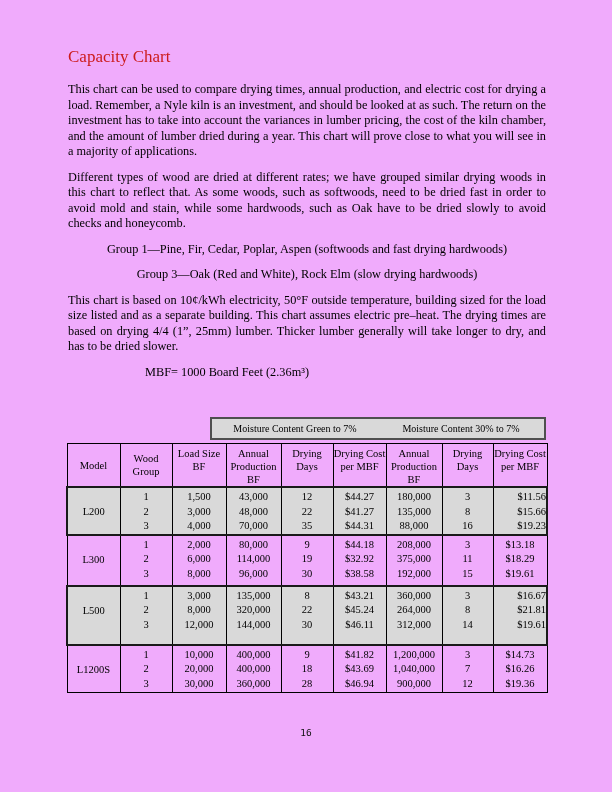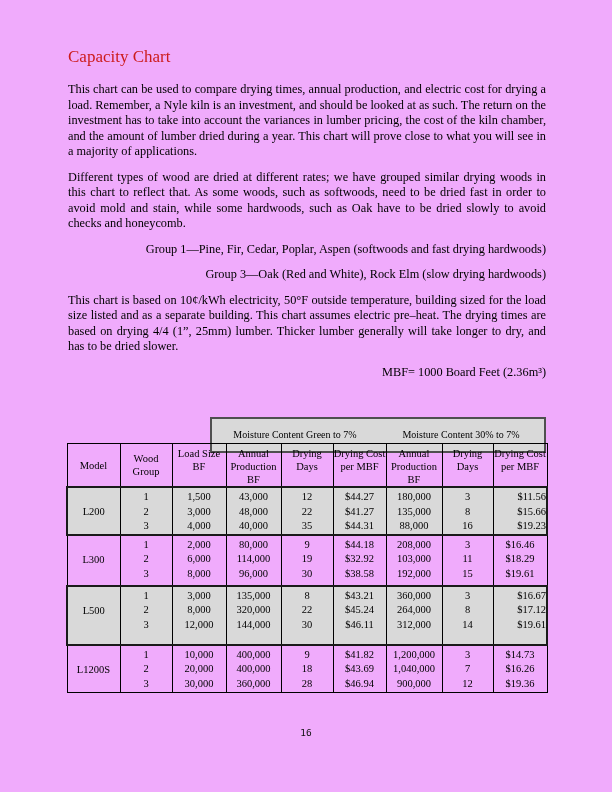--- a/index.html
+++ b/index.html
@@ -29,31 +29,31 @@
     margin: 0;
     line-height: 22px;
   }
   .text-block p {
     font-size: 12.3px;
     line-height: 15.5px;
     margin: 10px 0 0 0;
     text-align: justify;
   }
   .text-block p.first-para { margin-top: 14px; }
-  .text-block p.group-line { text-align: right; }
+  .text-block p.group-line { text-align: center; }
   .text-block p.mbf {
-    text-align: right;
+    text-align: left;
     padding-left: 77px;
   }
   .moisture-box {
     position: absolute;
     left: 210px;
     top: 417px;
     width: 336px;
-    height: 36px;
+    height: 23px;
     box-sizing: border-box;
     background: var(--shade-color);
     border: 2px solid #4f4f4f;
     display: flex;
     align-items: center;
   }
   .moisture-box span {
     flex: 1;
     text-align: center;
     font-size: 10px;
@@ -168,21 +168,21 @@
             <div>3</div>
           </td>
           <td>
             <div>1,500</div>
             <div>3,000</div>
             <div>4,000</div>
           </td>
           <td>
             <div>43,000</div>
             <div>48,000</div>
-            <div>40,000</div>
+            <div>70,000</div>
           </td>
           <td>
             <div>12</div>
             <div>22</div>
             <div>35</div>
           </td>
           <td>
             <div>$44.27</div>
             <div>$41.27</div>
             <div>$44.31</div>
@@ -225,30 +225,30 @@
             <div>19</div>
             <div>30</div>
           </td>
           <td>
             <div>$44.18</div>
             <div>$32.92</div>
             <div>$38.58</div>
           </td>
           <td>
             <div>208,000</div>
-            <div>103,000</div>
+            <div>375,000</div>
             <div>192,000</div>
           </td>
           <td>
             <div>3</div>
             <div>11</div>
             <div>15</div>
           </td>
           <td>
-            <div>$16.46</div>
+            <div>$13.18</div>
             <div>$18.29</div>
             <div>$19.61</div>
           </td>
         </tr>
         <tr class="shaded">
           <td class="model-cell">L500</td>
           <td>
             <div>1</div>
             <div>2</div>
             <div>3</div>
@@ -278,21 +278,21 @@
             <div>264,000</div>
             <div>312,000</div>
           </td>
           <td>
             <div>3</div>
             <div>8</div>
             <div>14</div>
           </td>
           <td>
             <div>$16.67</div>
-            <div>$17.12</div>
+            <div>$21.81</div>
             <div>$19.61</div>
           </td>
         </tr>
         <tr class="">
           <td class="model-cell">L1200S</td>
           <td>
             <div>1</div>
             <div>2</div>
             <div>3</div>
           </td>

